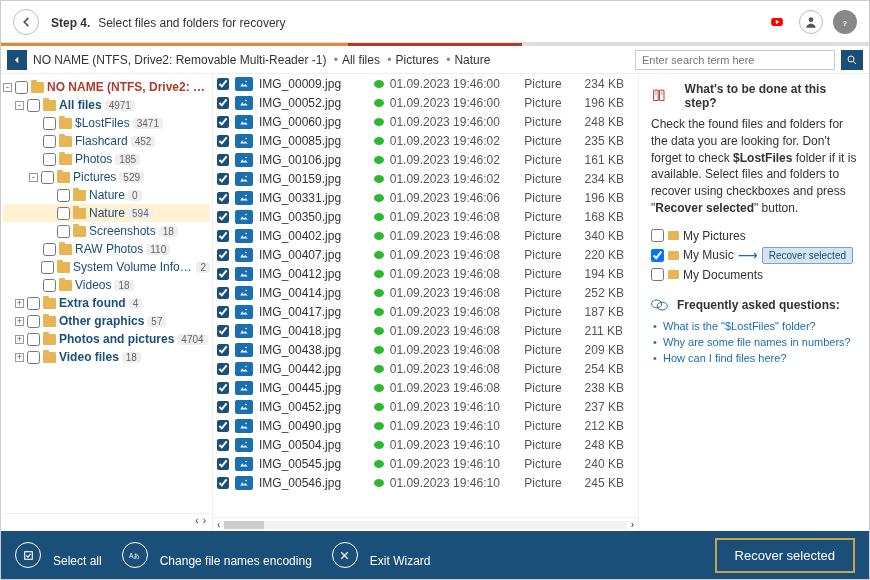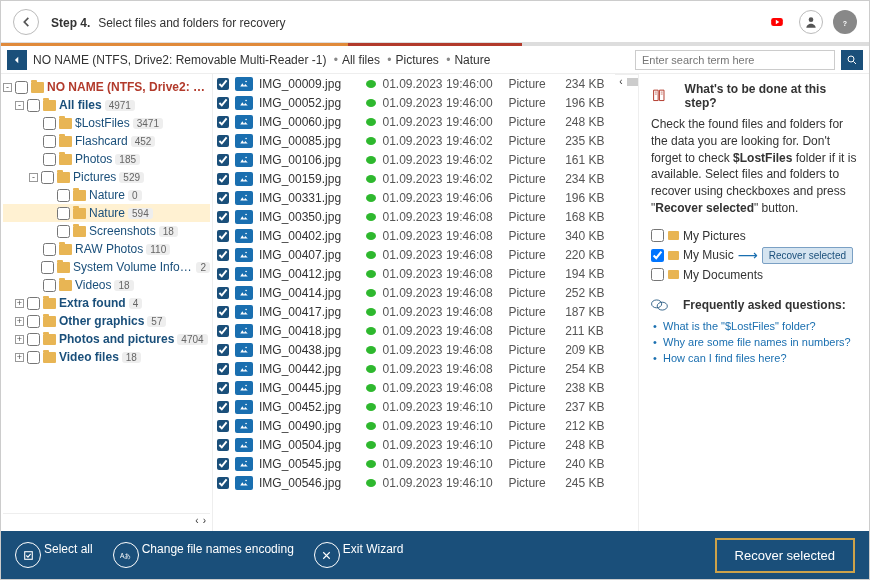--- a/index.html
+++ b/index.html
@@ -34,21 +34,21 @@
 .tree-row.root b{color:#b23a2b;font-weight:600}
 .tree-row .exp{width:9px;height:9px;border:1px solid #999;font-size:9px;line-height:7px;text-align:center;color:#555;flex-shrink:0}
 .tree-row .sp{display:inline-block}
 .folder{width:13px;height:11px;background:#e8b554;border-radius:1px;flex-shrink:0;position:relative}
 .folder:before{content:"";position:absolute;top:-2px;left:0;width:6px;height:2px;background:#e8b554;border-radius:1px 1px 0 0}
 .tree-row .lbl{color:#1a4f7a;overflow:hidden;text-overflow:ellipsis}
 .tree-row .cnt{background:#eee;color:#666;border-radius:3px;padding:0 4px;font-size:10px;flex-shrink:0}
 .tree-row.sel{background:#fff1d2}
 .tree-scroll{height:14px;border-top:1px solid #eee;display:flex;align-items:center;justify-content:flex-end;padding:0 4px;gap:4px;color:#888;margin-top:auto}
 .tree-scroll span{font-size:10px}
-.filelist{flex:1;display:flex;flex-direction:row;border-right:1px solid #eee;overflow:hidden;min-width:0}
+.filelist{flex:1;display:flex;flex-direction:column;border-right:1px solid #eee;overflow:hidden;min-width:0}
 .files{flex:1;overflow:hidden}
 .frow{display:flex;align-items:center;height:19px;padding:0 4px;gap:6px}
 .frow input[type=checkbox]{width:12px;height:12px;accent-color:#1a4f7a}
 .thumb{width:18px;height:14px;background:#1a6fb0;border-radius:2px;display:flex;align-items:center;justify-content:center;flex-shrink:0}
 .thumb svg{width:10px;height:10px;fill:#fff}
 .fname{width:110px;color:#333}
 .fstat{width:10px;height:8px;border-radius:50%;background:#2eb82e;flex-shrink:0}
 .fdate{width:130px;color:#555}
 .ftype{width:55px;color:#555}
 .fsize{width:50px;text-align:left;color:#555}
@@ -59,27 +59,27 @@
 .rpanel{width:230px;padding:8px 12px;font-size:11px;color:#444;overflow:hidden}
 .rpanel h3{color:#b23a2b;font-size:12px;font-weight:600;margin-bottom:6px;display:flex;align-items:center;gap:18px}
 .rpanel h3 svg{width:16px;height:16px;fill:#b23a2b}
 .rpanel p{font-size:11px;line-height:1.4;color:#444;margin-bottom:8px}
 .rpanel p b{font-weight:600}
 .hint{margin:12px 0;display:flex;flex-direction:column;gap:4px;font-size:10px;color:#777}
 .hint-row{display:flex;align-items:center;gap:4px}
 .hint-row .hfolder{width:11px;height:9px;background:#e8b554;border-radius:1px}
 .hint-btn{border:1px solid #7aa0c4;background:#d5e4f0;color:#1a4f7a;padding:2px 6px;font-size:10px;border-radius:2px}
 .arrow{color:#1a6fb0;font-size:14px}
-.faq-h{color:#1a4f7a;font-weight:600;font-size:12px;display:flex;align-items:center;gap:14px;margin:16px 0 6px}
+.faq-h{color:#1a4f7a;font-weight:600;font-size:12px;display:flex;align-items:center;gap:8px;margin:16px 0 6px}
 .faq-h svg{width:18px;height:14px;fill:#1a4f7a}
 .faq{list-style:none}
 .faq li{color:#1a6fb0;font-size:11px;padding:2px 0 2px 12px;position:relative;cursor:pointer}
 .faq li:before{content:"•";position:absolute;left:2px;color:#1a6fb0}
 .footer{height:48px;background:#1a4f7a;display:flex;align-items:center;padding:0 14px;gap:20px}
-.fbtn{display:flex;align-items:flex-start;gap:3px;color:#fff;cursor:pointer}
+.fbtn{display:flex;align-items:flex-end;gap:12px;color:#fff;cursor:pointer}
 .fbtn .ficon{width:26px;height:26px;border:1.5px solid #fff;border-radius:50%;display:flex;align-items:center;justify-content:center}
 .fbtn .ficon svg{width:13px;height:13px;fill:#fff}
 .fbtn span{color:#fff;font-size:12px}
 .recover{margin-left:auto;border:2px solid #cda24a;background:#1a4f7a;color:#fff;padding:8px 18px;font-size:13px;cursor:pointer}
 </style>
 </head>
 <body>
 
 <div class="header">
   <div class="back-btn">

